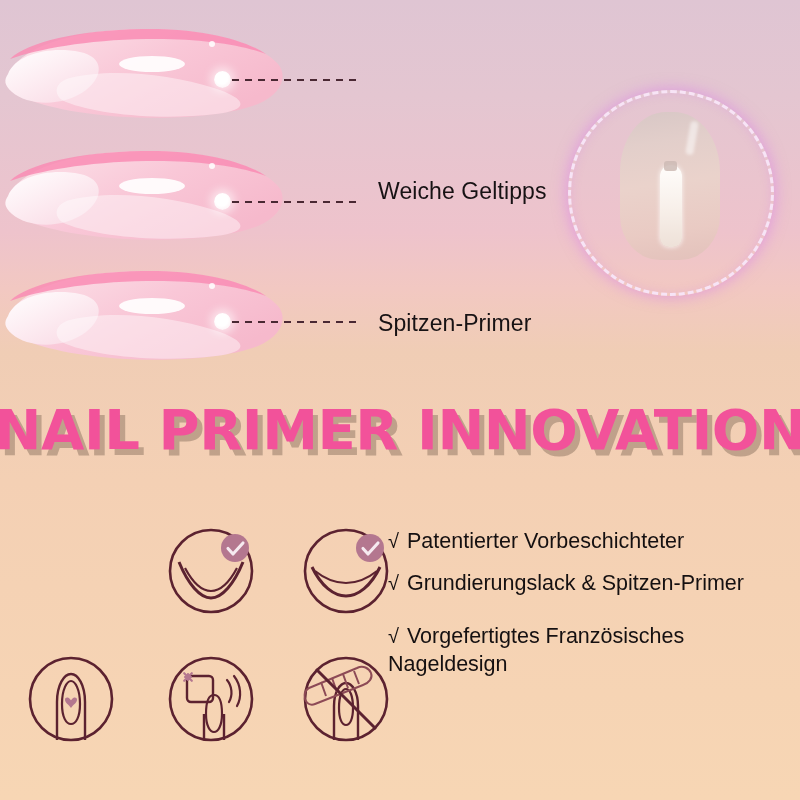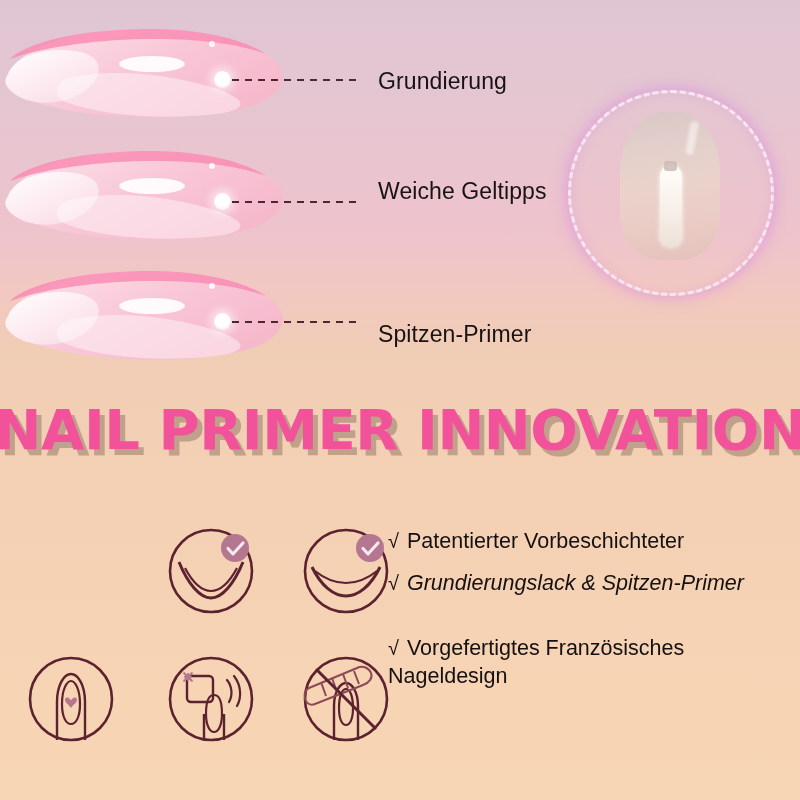--- a/index.html
+++ b/index.html
@@ -69,21 +69,21 @@
   .tip-label {
     position: absolute;
     left: 378px;
     font-size: 23px;
     color: #171214;
     letter-spacing: 0.1px;
     white-space: nowrap;
   }
   .tip-label.l1 { top: 68px; }
   .tip-label.l2 { top: 178px; text-align: center; }
-  .tip-label.l3 { top: 310px; margin-top: 11px; }
+  .tip-label.l3 { top: 310px; }
 
   
   .inset {
     position: absolute;
     left: 568px;
     top: 90px;
     width: 206px;
     height: 206px;
   }
   .inset-ring {
@@ -200,21 +200,21 @@
   .bullet {
     font-size: 21.5px;
     line-height: 1.32;
     color: #151011;
     margin-bottom: 14px;
   }
   .bullet .chk {
     font-size: 20px;
     margin-right: 2px;
   }
-  .bullet.b2 { margin-bottom: 36px; font-style: italic; }
+  .bullet.b2 { margin-bottom: 24px; }
   .bullet.b3 { margin-bottom: 18px; }
 </style>
 </head>
 <body>
 
 <div id="page">
 
   <div class="tip-row r1">
     <svg class="gel-tip" viewBox="0 0 290 110">
       <defs>
@@ -260,21 +260,20 @@
       <path d="M10 41 C28 24 78 12 142 11 C196 10 242 20 266 36 C240 26 196 20 146 21 C86 22 38 31 10 41 Z" fill="#f98cb4" opacity="0.85"></path>
       <path d="M8 56 C16 36 50 28 80 34 C104 39 104 58 86 72 C64 89 28 88 12 74 C4 67 4 62 8 56 Z" fill="url(#gB1)"></path>
       <path d="M70 60 C110 50 170 56 214 70 C248 81 250 92 216 96 C160 103 96 96 66 84 C52 78 54 64 70 60 Z" fill="#ffffff" opacity="0.42"></path>
       <ellipse cx="152" cy="46" rx="33" ry="8" fill="#ffffff" opacity="0.9"></ellipse>
       <circle cx="212" cy="26" r="3" fill="#ffffff" opacity="0.85"></circle>
     </svg>
     <div class="dot"></div>
     <div class="leader"></div>
   </div>
 
-  <div class="tip-label l1">Grundierung</div>
   <div class="tip-label l2">Weiche Geltipps</div>
   <div class="tip-label l3">Spitzen-Primer</div>
 
   <div class="inset">
     <div class="inset-ring"></div>
     <div class="inset-nail">
       <div class="inset-shine"></div>
       <div class="inset-spark"></div>
     </div>
   </div>

